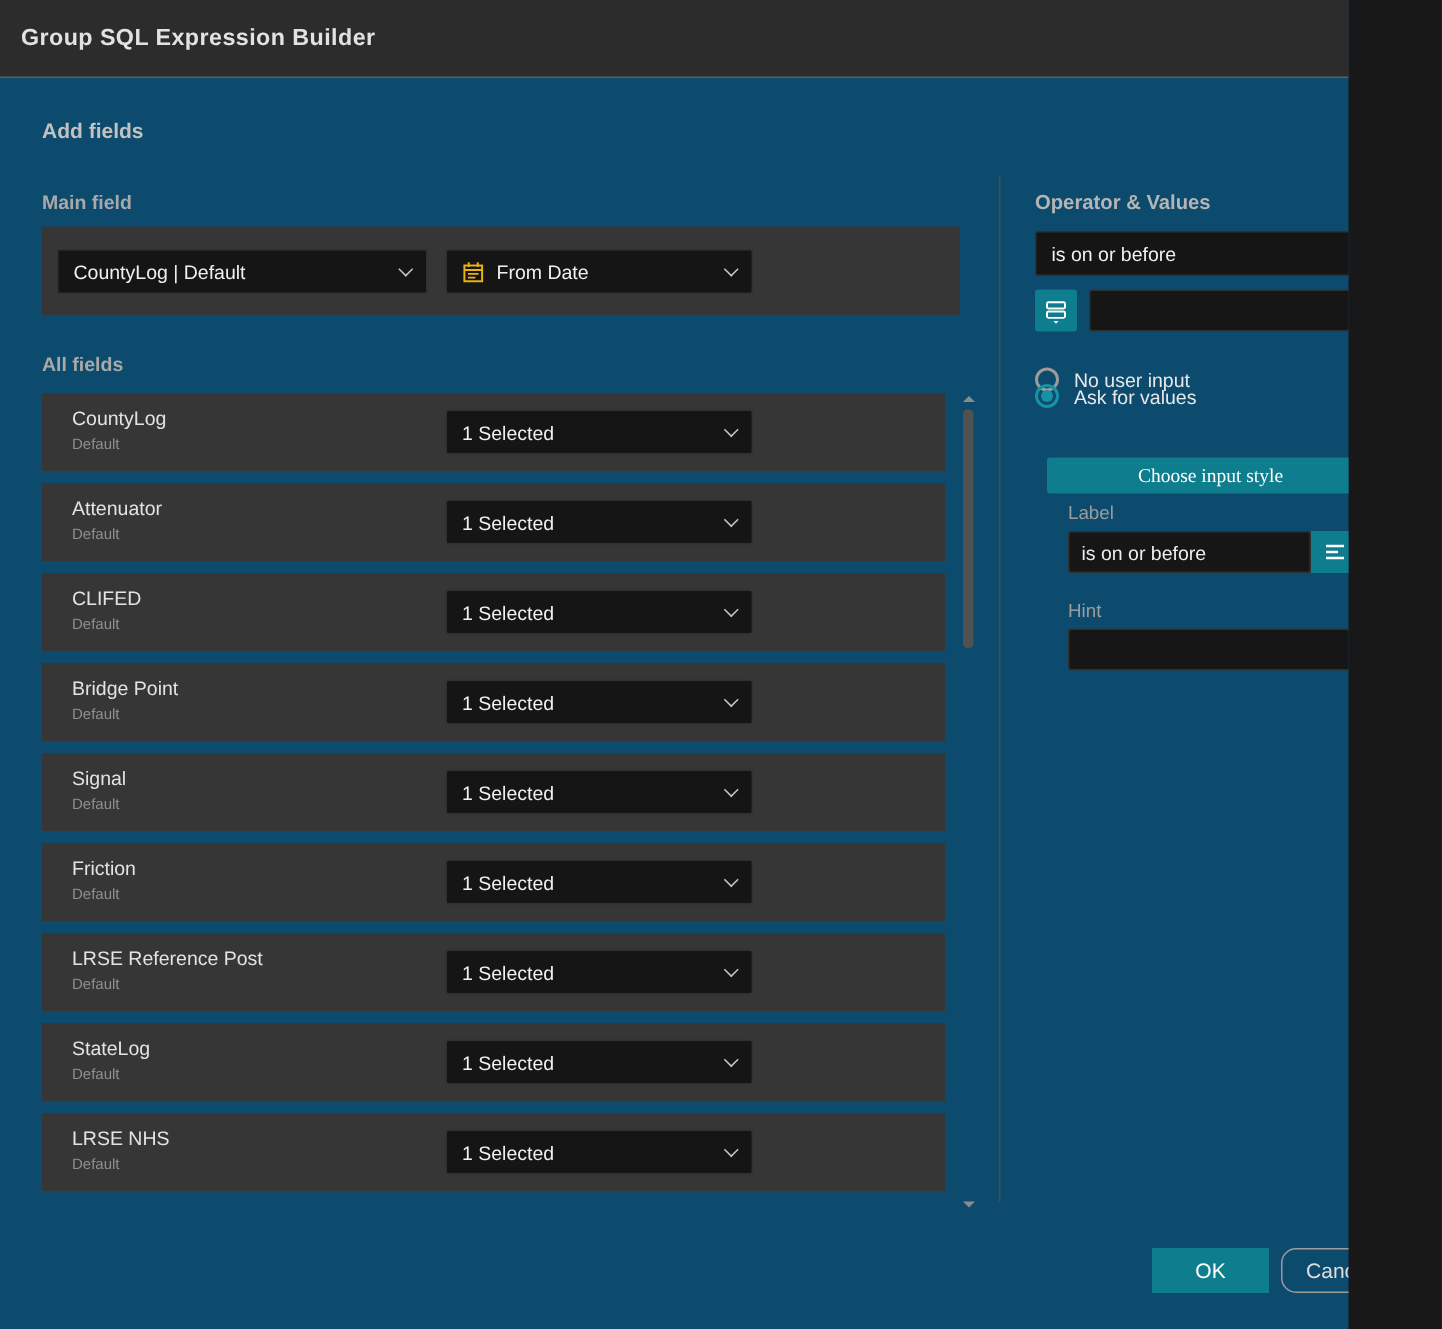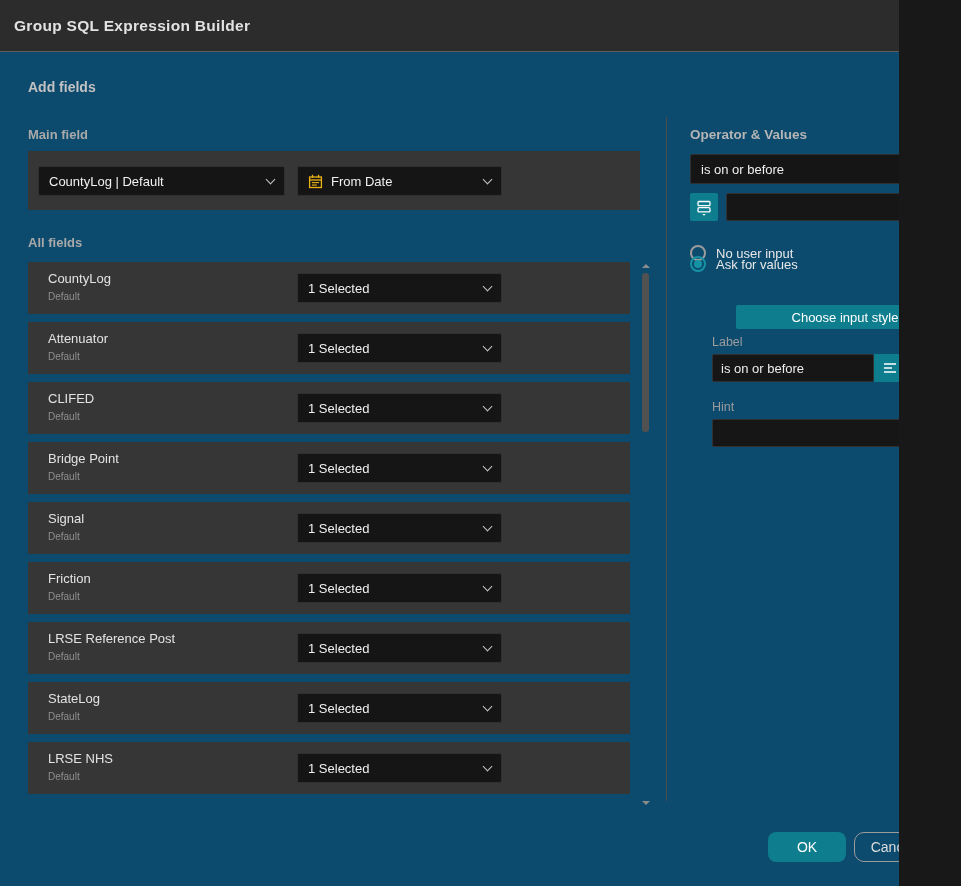--- a/index.html
+++ b/index.html
@@ -77,34 +77,34 @@
   }
   .btn-unique { position:absolute; left:690px; top:193px; width:28px; height:28px; background:#0e7d8d; border-radius:2px; }
   .value-input { position:absolute; left:726px; top:193px; width:176px; height:28px; }
   .btn-calpick { position:absolute; left:902px; top:193px; width:28px; height:28px; background:#414141; border-radius:0 2px 2px 0; }
   .radio-row { position:absolute; left:690px; display:flex; align-items:center; gap:10px; cursor:pointer; }
   .radio { width:16px; height:16px; border-radius:50%; border:2px solid #9b9b9b; flex:0 0 auto; }
   .radio.selected { border-color:#1593a5; position:relative; }
   .radio.selected::after { content:""; position:absolute; inset:2px; border-radius:50%; background:#1593a5; }
   .radio-label { font-size:13px; color:#e8e8e8; }
   .btn-choose {
-    position:absolute; left:736px; top:305px; width:218px; height:24px;
+    position:absolute; left:698px; top:305px; width:218px; height:24px;
     background:#0e7d8d; color:#fff; border:none; border-radius:2px;
-    font-size:13px; font-family:Liberation Sans, sans-serif; cursor:pointer;
+    font-size:13px; font-family:Liberation Serif, serif; cursor:pointer;
   }
   .cap-label { position:absolute; left:712px; top:335px; font-size:12.5px; color:#9c9c9c; }
   .label-input { position:absolute; left:712px; top:354px; width:162px; height:28px; }
   .btn-align { position:absolute; left:874px; top:354px; width:31px; height:28px; background:#0e7d8d; }
   .btn-list  { position:absolute; left:905px; top:354px; width:31px; height:28px; background:#474747; }
   .cap-hint  { position:absolute; left:712px; top:400px; font-size:12.5px; color:#9c9c9c; }
   .hint-input{ position:absolute; left:712px; top:419px; width:212px; height:28px; }
   
   .btn-ok {
     position:absolute; left:768px; top:832px; width:78px; height:30px;
-    background:#0e7d8d; color:#fff; border:none; border-radius:8px;
+    background:#0e7d8d; color:#fff; border:none; border-radius:0;
     font-size:14px; font-family:"Liberation Sans", sans-serif; cursor:pointer;
   }
   .btn-cancel {
     position:absolute; left:854px; top:832px; width:77px; height:30px;
     background:transparent; color:#dedede; border:1px solid #9b9b9b; border-radius:10px;
     font-size:14px; font-family:"Liberation Sans", sans-serif; cursor:pointer;
   }
   
   .sliver { position:absolute; left:957px; top:0; width:4px; height:886px; background:#191919; }
   .sliver .speck { position:absolute; left:0; width:4px; height:14px; background:#0e7d8d; opacity:.55; }

